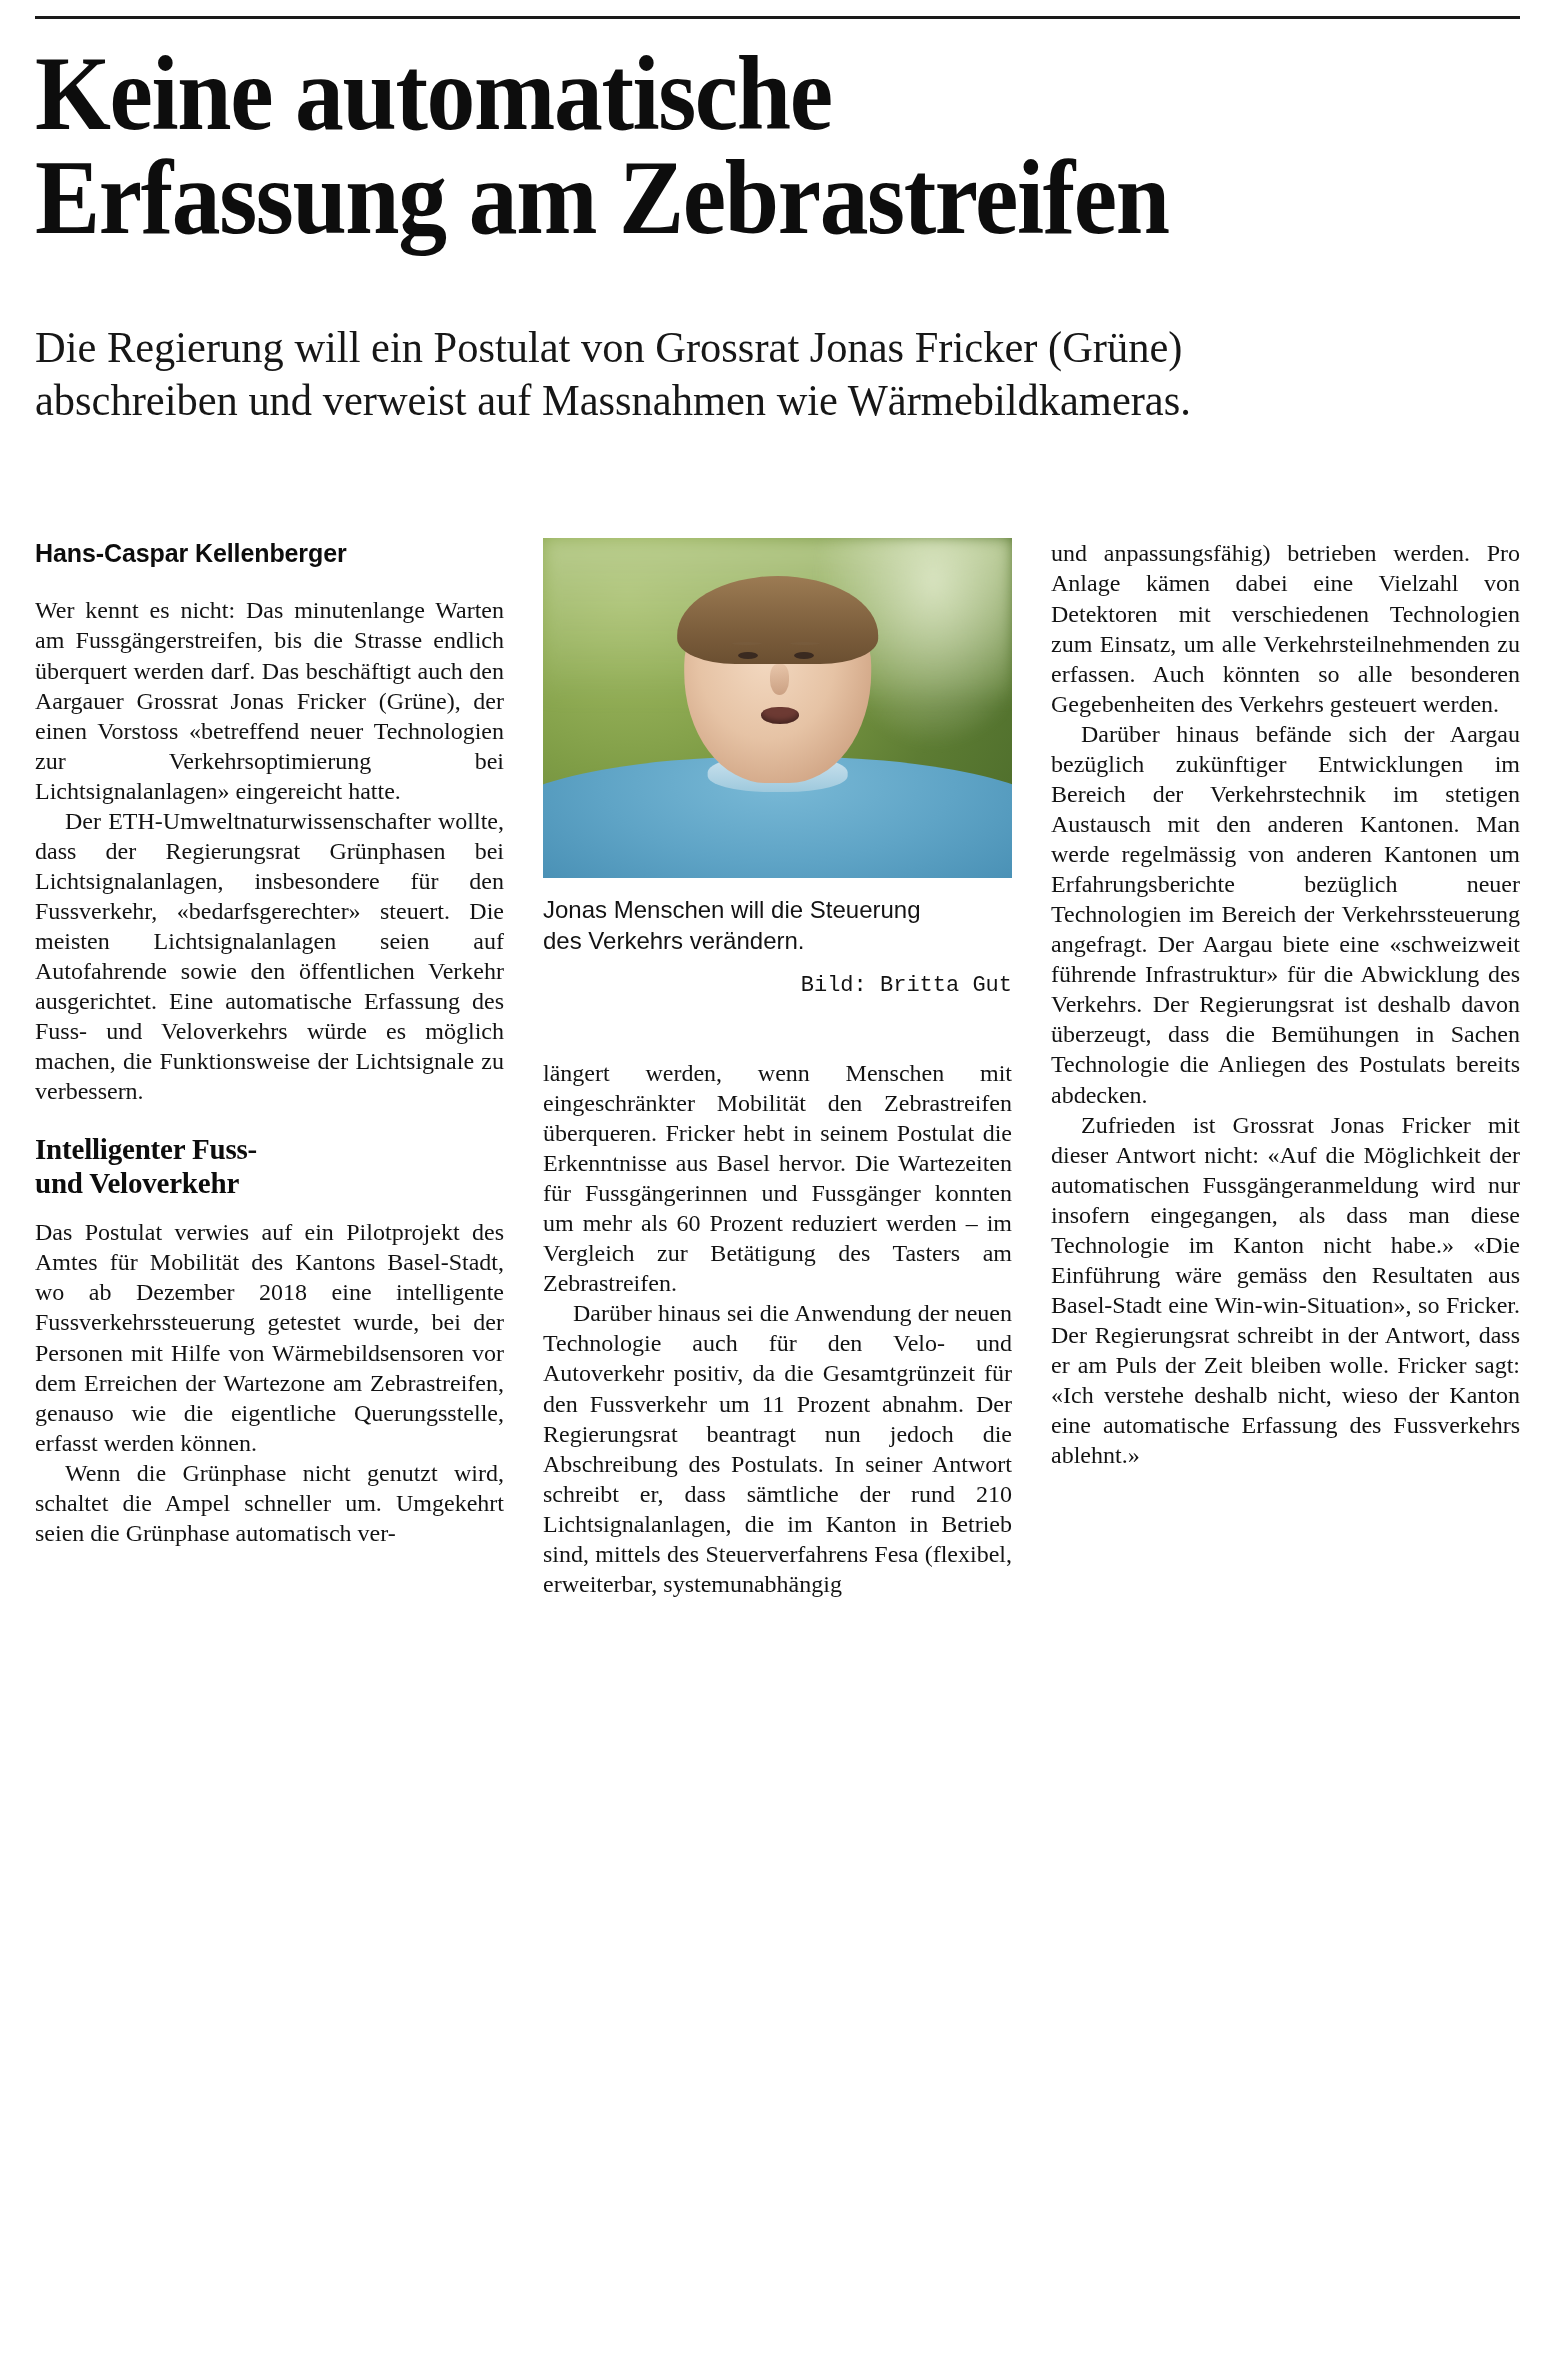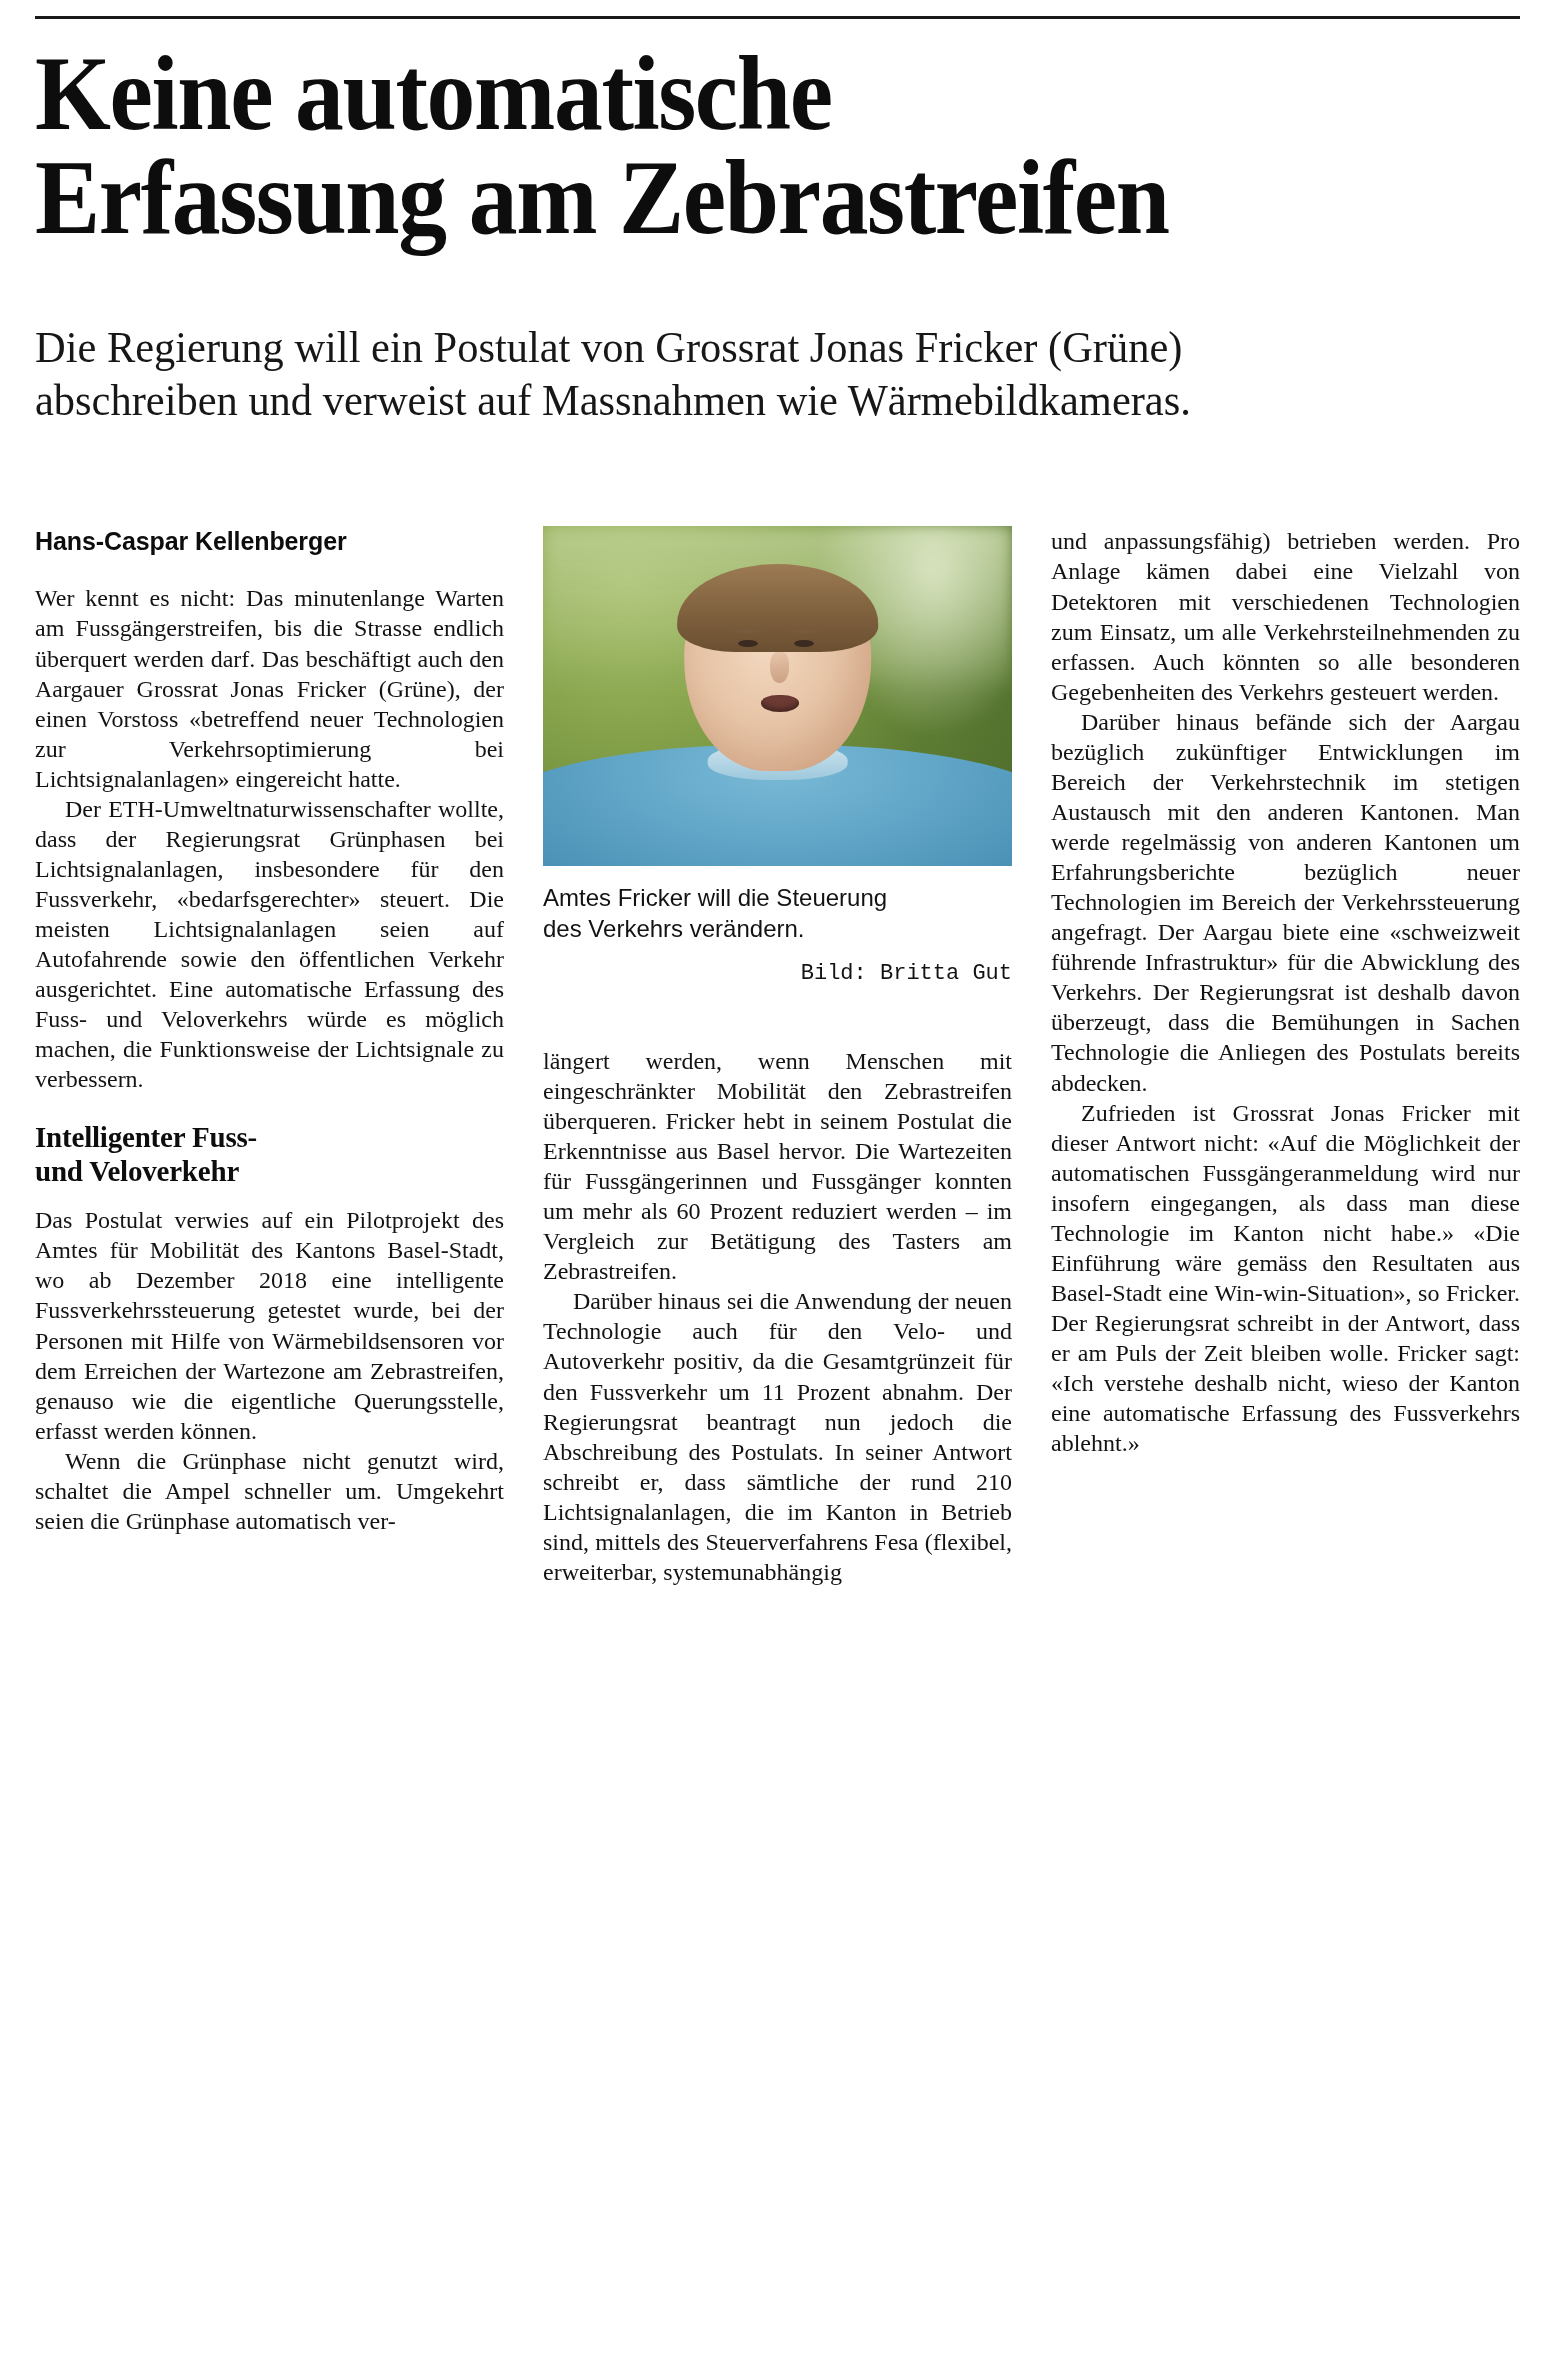--- a/index.html
+++ b/index.html
@@ -50,21 +50,21 @@
     margin-top:17px;
     color:#171717;
     transform:scaleX(0.965);
     transform-origin:left top;
     white-space:pre-line;
   }
 
   
   .cols{
     position:absolute;
-    top:510px;
+    top:522px;
     left:35px;
     width:1485px;
     display:flex;
     gap:39px;
   }
   .col{
     width:469px;
     flex:0 0 469px;
     position:relative;
   }
@@ -257,21 +257,21 @@
           <div class="ph-collar"></div>
           <div class="ph-head"></div>
           <div class="ph-hair"></div>
           <div class="ph-brow l"></div>
           <div class="ph-brow r"></div>
           <div class="ph-eye l"></div>
           <div class="ph-eye r"></div>
           <div class="ph-nose"></div>
           <div class="ph-mouth"></div>
         </div>
-        <div class="caption">Amtes Fricker will die Steuerung
+        <div class="caption">Jonas Menschen will die Steuerung
 des Verkehrs verändern.</div>
         <div class="credit">Bild: Britta Gut</div>
       </div>
       <div class="mid-gap"></div>
       <p class="body">längert werden, wenn Menschen mit eingeschränkter Mobilität den Zebrastreifen überqueren. Fricker hebt in seinem Postulat die Erkenntnisse aus Basel hervor. Die Wartezeiten für Fussgängerinnen und Fussgänger konnten um mehr als 60 Prozent reduziert werden – im Vergleich zur Betätigung des Tasters am Zebrastreifen.</p>
       <p class="body">Darüber hinaus sei die Anwendung der neuen Technologie auch für den Velo- und Autoverkehr positiv, da die Gesamtgrünzeit für den Fussverkehr um 11 Prozent abnahm. Der Regierungsrat beantragt nun jedoch die Abschreibung des Postulats. In seiner Antwort schreibt er, dass sämtliche der rund 210 Lichtsignalanlagen, die im Kanton in Betrieb sind, mittels des Steuerverfahrens Fesa (flexibel, erweiterbar, systemunabhängig</p>
     </div>
 
     <div class="col">
       <p class="body">und anpassungsfähig) betrieben werden. Pro Anlage kämen dabei eine Vielzahl von Detektoren mit verschiedenen Technologien zum Einsatz, um alle Verkehrsteilnehmenden zu erfassen. Auch könnten so alle besonderen Gegebenheiten des Verkehrs gesteuert werden.</p>

